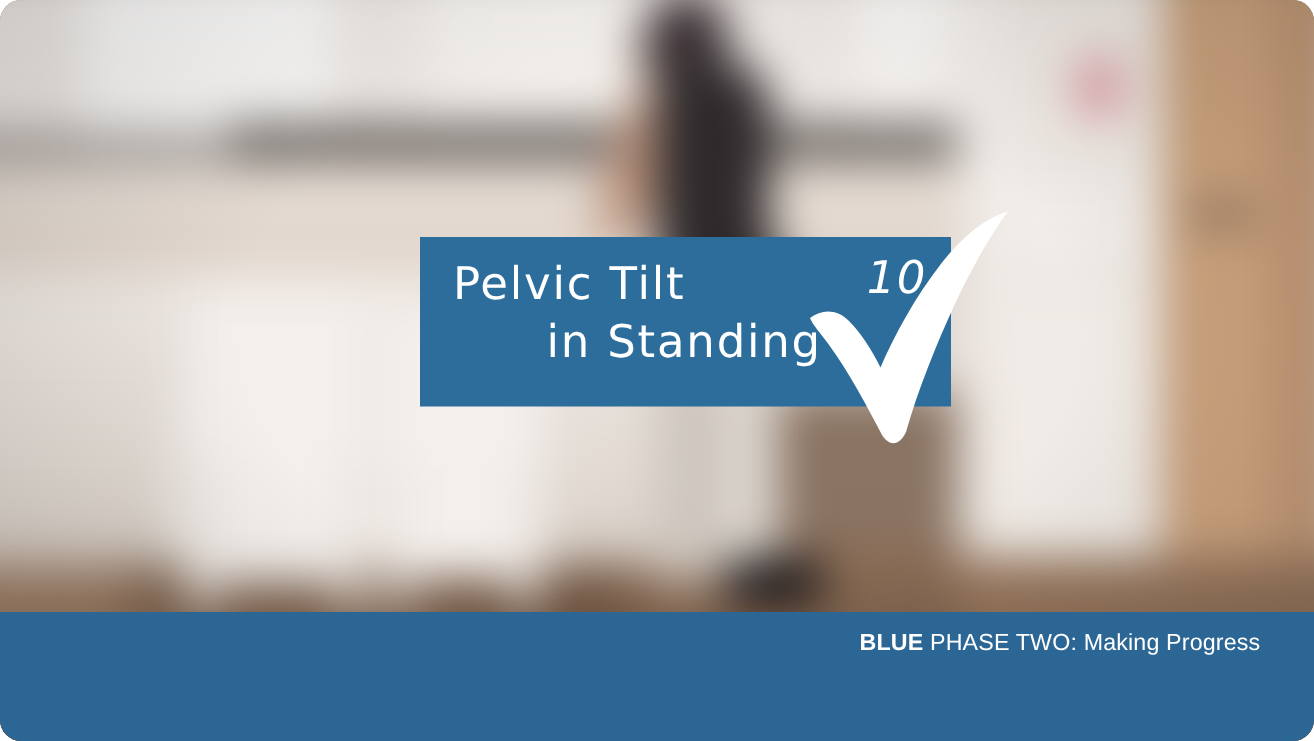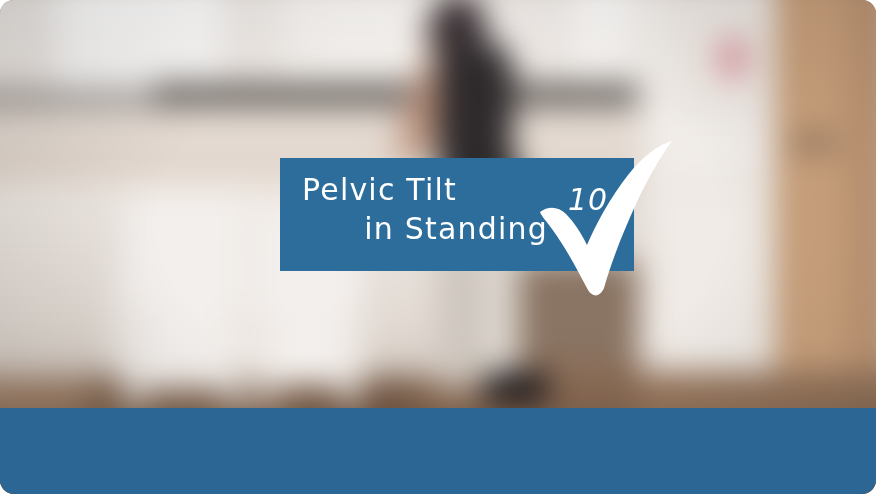--- a/index.html
+++ b/index.html
@@ -224,28 +224,28 @@
     line-height: 39px;
     letter-spacing: 1.2px;
     font-weight: 400;
   }
   #title-line-1 { display: block; text-align: left; padding-left: 8px; }
   #title-line-2 { display: block; text-align: right; padding-right: 4px; }
 
   #rep-count {
     position: absolute;
     left: 278px;
-    top: 24px;
+    top: 10px;
     width: 60px;
     color: #ffffff;
     font-family: "DejaVu Sans", sans-serif;
     font-size: 30px;
     font-style: italic;
     letter-spacing: 1px;
-    text-align: center;
+    text-align: right;
   }
 
   #tick-wrap {
     position: absolute;
     left: 538px;
     top: 140px;
     width: 150px;
     height: 160px;
     pointer-events: none;
   }
@@ -343,15 +343,18 @@
     <div id="rep-count">10</div>
   </div>
 
   <div id="tick-wrap">
     <svg width="150" height="160" viewBox="0 0 150 160" xmlns="http://www.w3.org/2000/svg">
       <path d="M2 72 C10 66 20 66 28 74 C36 82 43 93 49 105 C58 84 72 58 90 35 C105 16 120 5 134 1 C124 14 110 38 98 64 C86 90 74 120 66 148 C62 157 55 158 50 150 C40 131 28 108 14 89 C9 82 4 77 2 72 Z" fill="#ffffff"></path>
     </svg>
   </div>
 
   <div id="bottom-bar">
+    <div id="phase-label">
+      <span id="phase-strong">BLUE</span><span id="phase-rest"> PHASE TWO: Making Progress</span>
+    </div>
   </div>
 
 </div>
 
 </body></html>

